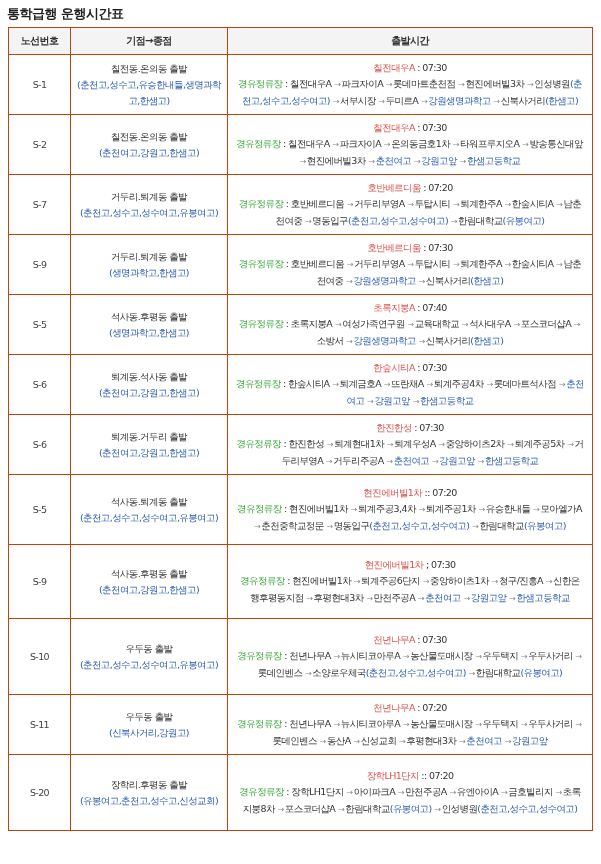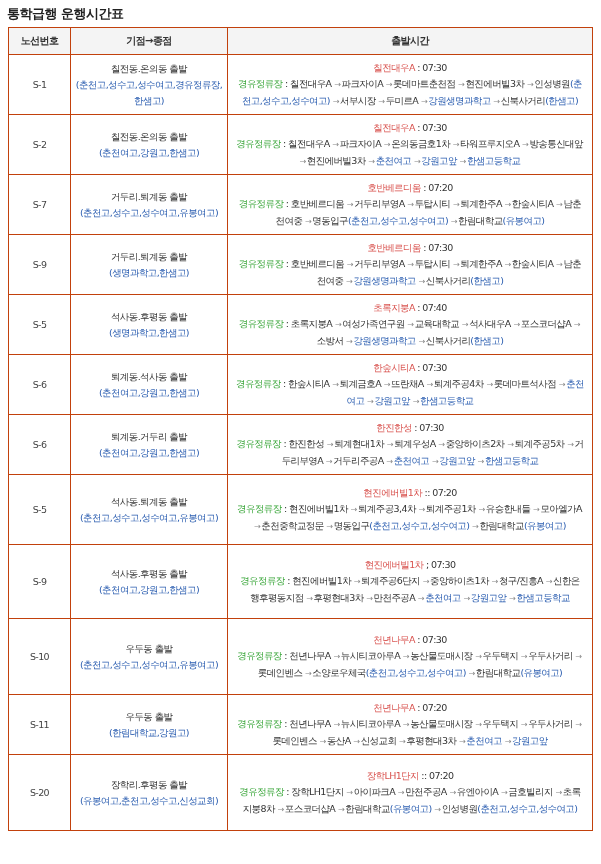--- a/index.html
+++ b/index.html
@@ -32,21 +32,21 @@
       <th>노선번호</th>
       <th>기점→종점</th>
       <th>출발시간</th>
     </tr>
   </thead>
   <tbody id="tbody">
       <tr style="height: 60px;">
         <td class="num">S-1</td>
         <td>
           <div>칠전동.온의동 출발</div>
-          <div class="blue">(춘천고,성수고,성수여고,경유정류장,한샘고)</div>
+          <div class="blue">(춘천고,성수고,유승한내들,생명과학고,한샘고)</div>
         </td>
         <td class="route">
           <div><span class="red">칠전대우A</span><span> : </span><span>07:30</span></div>
           <div><span class="green">경유정류장</span> : <span>칠전대우A</span><span class="arrow"> →</span><span>파크자이A</span><span class="arrow"> →</span><span>롯데마트춘천점</span><span class="arrow"> →</span><span>현진에버빌3차</span><span class="arrow"> →</span><span>인성병원</span><span class="blue">(춘천고,성수고,성수여고)</span><span class="arrow"> →</span><span>서부시장</span><span class="arrow"> →</span><span>두미르A</span><span class="arrow"> →</span><span class="blue">강원생명과학고</span><span class="arrow"> →</span><span>신북사거리</span><span class="blue">(한샘고)</span></div>
         </td>
       </tr>
       <tr style="height: 60px;">
         <td class="num">S-2</td>
         <td>
           <div>칠전동.온의동 출발</div>
@@ -142,21 +142,21 @@
         </td>
         <td class="route">
           <div><span class="red">천년나무A</span><span> : </span><span>07:30</span></div>
           <div><span class="green">경유정류장</span> : <span>천년나무A</span><span class="arrow"> →</span><span>뉴시티코아루A</span><span class="arrow"> →</span><span>농산물도매시장</span><span class="arrow"> →</span><span>우두택지</span><span class="arrow"> →</span><span>우두사거리</span><span class="arrow"> →</span><span>롯데인벤스</span><span class="arrow"> →</span><span>소양로우체국</span><span class="blue">(춘천고,성수고,성수여고)</span><span class="arrow"> →</span><span>한림대학교</span><span class="blue">(유봉여고)</span></div>
         </td>
       </tr>
       <tr style="height: 60px;">
         <td class="num">S-11</td>
         <td>
           <div>우두동 출발</div>
-          <div class="blue">(한림대학교,강원고)</div>
+          <div class="blue">(신북사거리,강원고)</div>
         </td>
         <td class="route">
           <div><span class="red">천년나무A</span><span> : </span><span>07:20</span></div>
           <div><span class="green">경유정류장</span> : <span>천년나무A</span><span class="arrow"> →</span><span>뉴시티코아루A</span><span class="arrow"> →</span><span>농산물도매시장</span><span class="arrow"> →</span><span>우두택지</span><span class="arrow"> →</span><span>우두사거리</span><span class="arrow"> →</span><span>롯데인벤스</span><span class="arrow"> →</span><span>동산A</span><span class="arrow"> →</span><span>신성교회</span><span class="arrow"> →</span><span>후평현대3차</span><span class="arrow"> →</span><span class="blue">춘천여고</span><span class="arrow"> →</span><span class="blue">강원고앞</span></div>
         </td>
       </tr>
       <tr style="height: 76px;">
         <td class="num">S-20</td>
         <td>
           <div>장학리.후평동 출발</div>

